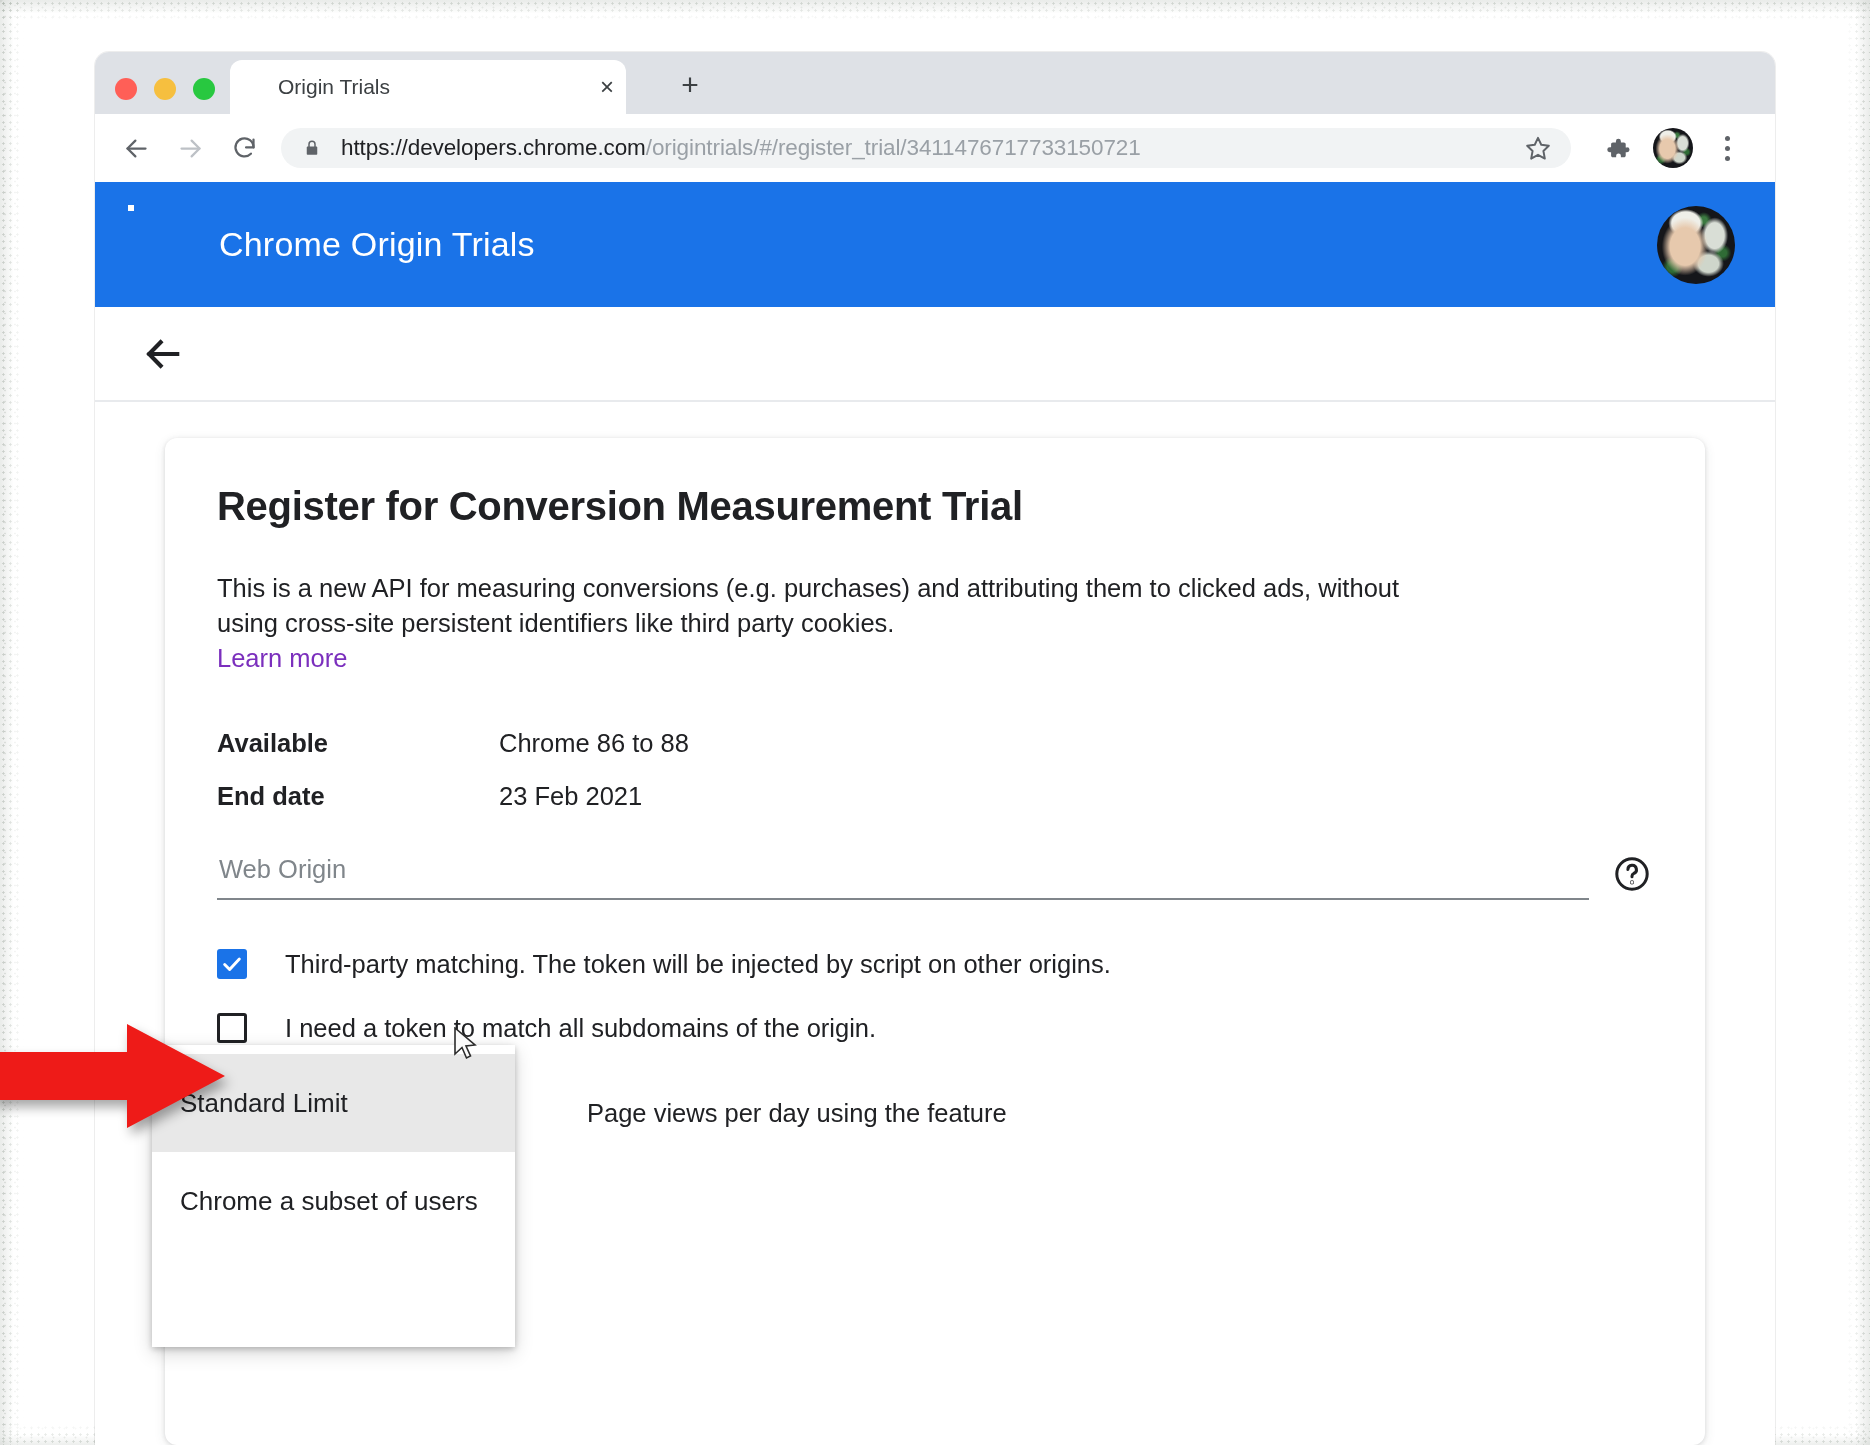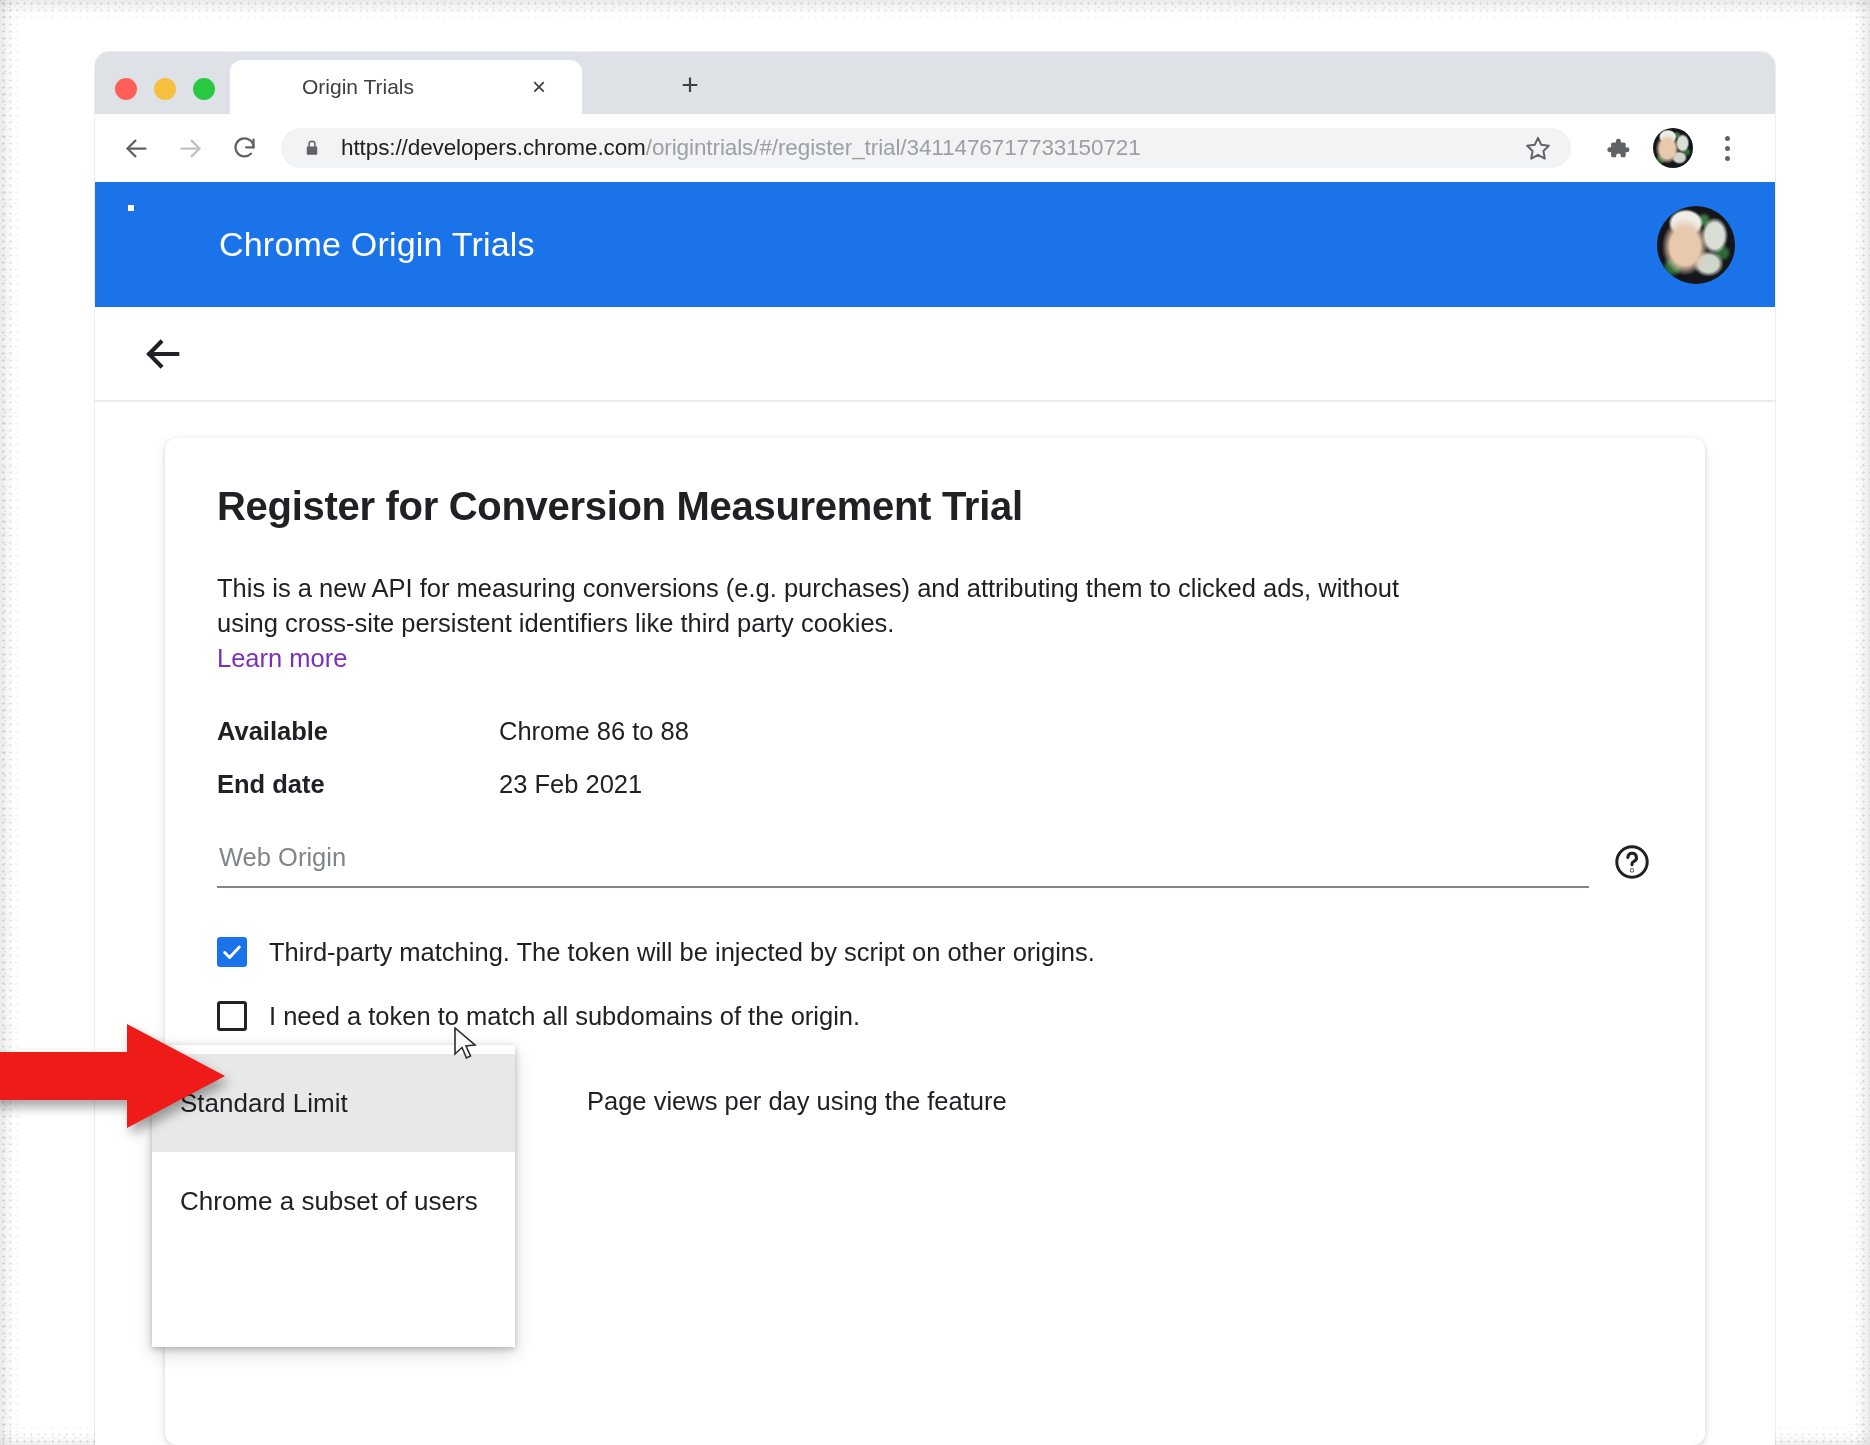--- a/index.html
+++ b/index.html
@@ -95,27 +95,27 @@
   }
   .light { width: 22px; height: 22px; border-radius: 50%; }
   .light.red    { background: #ff5f57; }
   .light.yellow { background: #f6bf3f; }
   .light.green  { background: #28c840; }
 
   #tab {
     position: absolute;
     left: 135px;
     bottom: 0;
-    width: 352px;
+    width: 396px;
     height: 54px;
     background: #ffffff;
     border-radius: 12px 12px 0 0;
     display: flex;
     align-items: center;
-    padding: 0 28px;
+    padding: 0 4px;
   }
   #tab-favicon {
     width: 30px; height: 30px;
     flex: 0 0 30px;
     margin-right: 14px;
     position: relative;
   }
   .chrome-logo {
     width: 100%; height: 100%;
     border-radius: 50%;
@@ -328,21 +328,21 @@
   }
   #learn-more {
     display: inline-block;
     font-size: 25.5px;
     color: #7b2fbd;
     text-decoration: none;
     margin-top: 4px;
     cursor: pointer;
   }
 
-  .meta-table { margin-top: 44px; }
+  .meta-table { margin-top: 56px; }
   .meta-row {
     display: flex;
     align-items: baseline;
     margin-bottom: 24px;
   }
   .meta-key {
     width: 282px;
     flex: 0 0 282px;
     font-size: 25.5px;
     font-weight: 700;
@@ -379,21 +379,21 @@
     display: flex; align-items: center; justify-content: center;
     cursor: pointer;
   }
   #origin-help svg { width: 38px; height: 38px; stroke: #202124; fill: none; stroke-width: 1.9; }
 
   
   .check-row {
     display: flex;
     align-items: center;
     margin-top: 48px;
-    gap: 22px;
+    gap: 38px;
   }
   .check-row.second { margin-top: 34px; }
   .cb {
     width: 30px; height: 30px;
     flex: 0 0 30px;
     border-radius: 3px;
     display: flex; align-items: center; justify-content: center;
     cursor: pointer;
   }
   .cb.unchecked { border: 3px solid #202124; background: #fff; }

